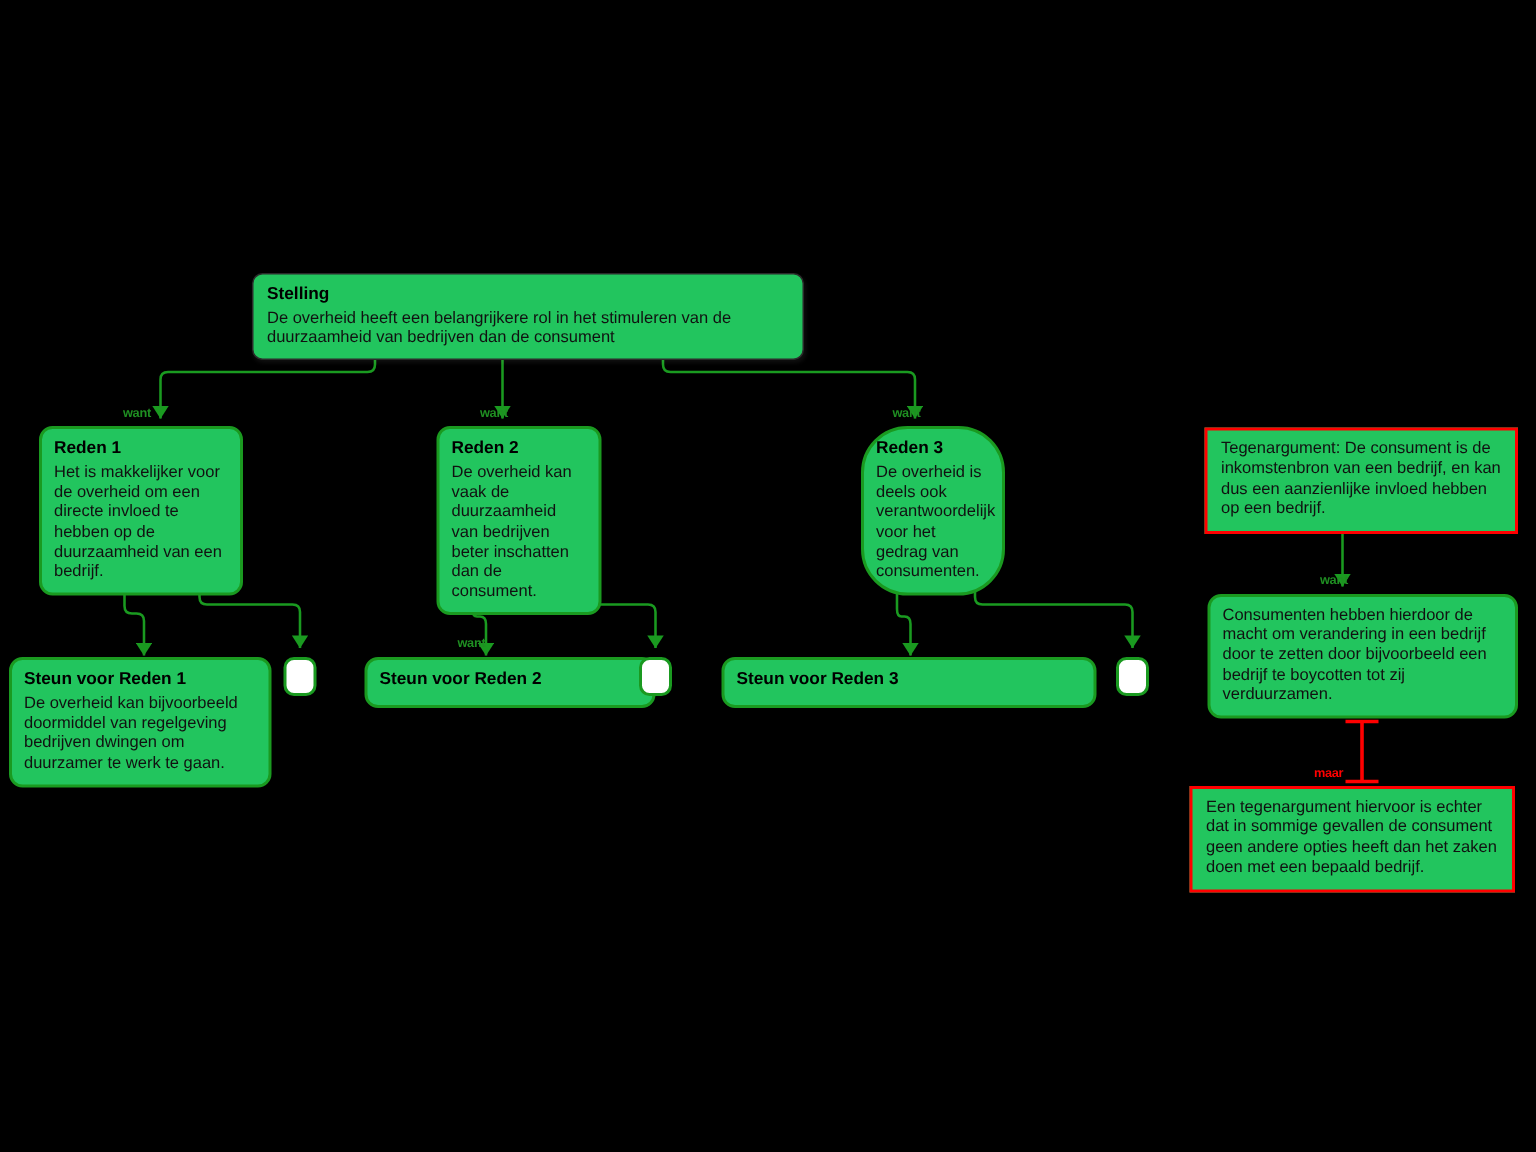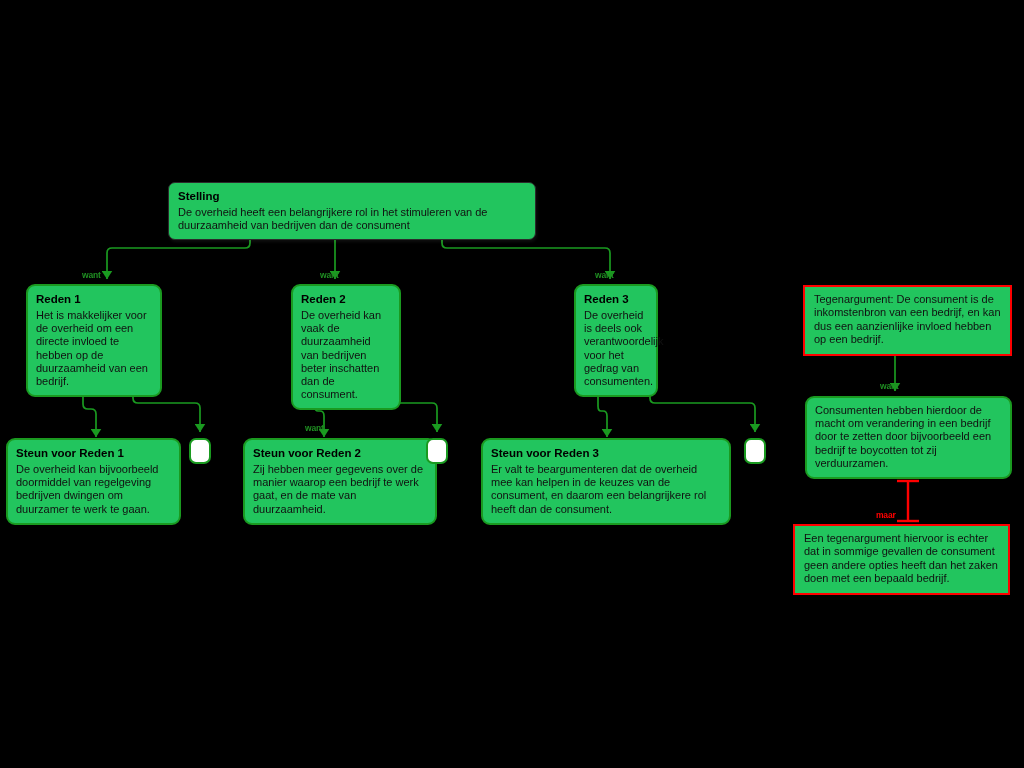--- a/index.html
+++ b/index.html
@@ -87,38 +87,36 @@
   <div class="node n-green" style="left:26px; top:284px; width:136px;">
     <div class="title">Reden 1</div>
     <div class="body">Het is makkelijker voor de overheid om een directe invloed te hebben op de duurzaamheid van een bedrijf.</div>
   </div>
 
   <div class="node n-green" style="left:291px; top:284px; width:110px;">
     <div class="title">Reden 2</div>
     <div class="body">De overheid kan vaak de duurzaamheid van bedrijven beter inschatten dan de consument.</div>
   </div>
 
-  <div class="node n-green" style="left:574px; top:284px; width:84px;">
+  <div class="node n-green" style="left:574px; top:284px; width:96px;border-radius:31px;">
     <div class="title">Reden 3</div>
     <div class="body">De overheid is deels ook verantwoordelijk voor het gedrag van consumenten.</div>
   </div>
 
   <div class="node n-green" style="left:6px; top:438px; width:175px;">
     <div class="title">Steun voor Reden 1</div>
     <div class="body">De overheid kan bijvoorbeeld doormiddel van regelgeving bedrijven dwingen om duurzamer te werk te gaan.</div>
   </div>
 
   <div class="node n-green" style="left:243px; top:438px; width:194px;">
     <div class="title">Steun voor Reden 2</div>
-    <div class="body">Zij hebben meer gegevens over de manier waarop een bedrijf te werk gaat, en de mate van duurzaamheid.</div>
   </div>
 
   <div class="node n-green" style="left:481px; top:438px; width:250px;">
     <div class="title">Steun voor Reden 3</div>
-    <div class="body">Er valt te beargumenteren dat de overheid mee kan helpen in de keuzes van de consument, en daarom een belangrijkere rol heeft dan de consument.</div>
   </div>
 
   <div class="node n-blank" style="left:189px; top:438px; width:22px; height:26px;"></div>
   <div class="node n-blank" style="left:426px; top:438px; width:22px; height:26px;"></div>
   <div class="node n-blank" style="left:744px; top:438px; width:22px; height:26px;"></div>
 
   <div class="node n-red" style="left:803px; top:285px; width:209px;">
     <div class="body">Tegenargument: De consument is de inkomstenbron van een bedrijf, en kan dus een aanzienlijke invloed hebben op een bedrijf.</div>
   </div>
 

